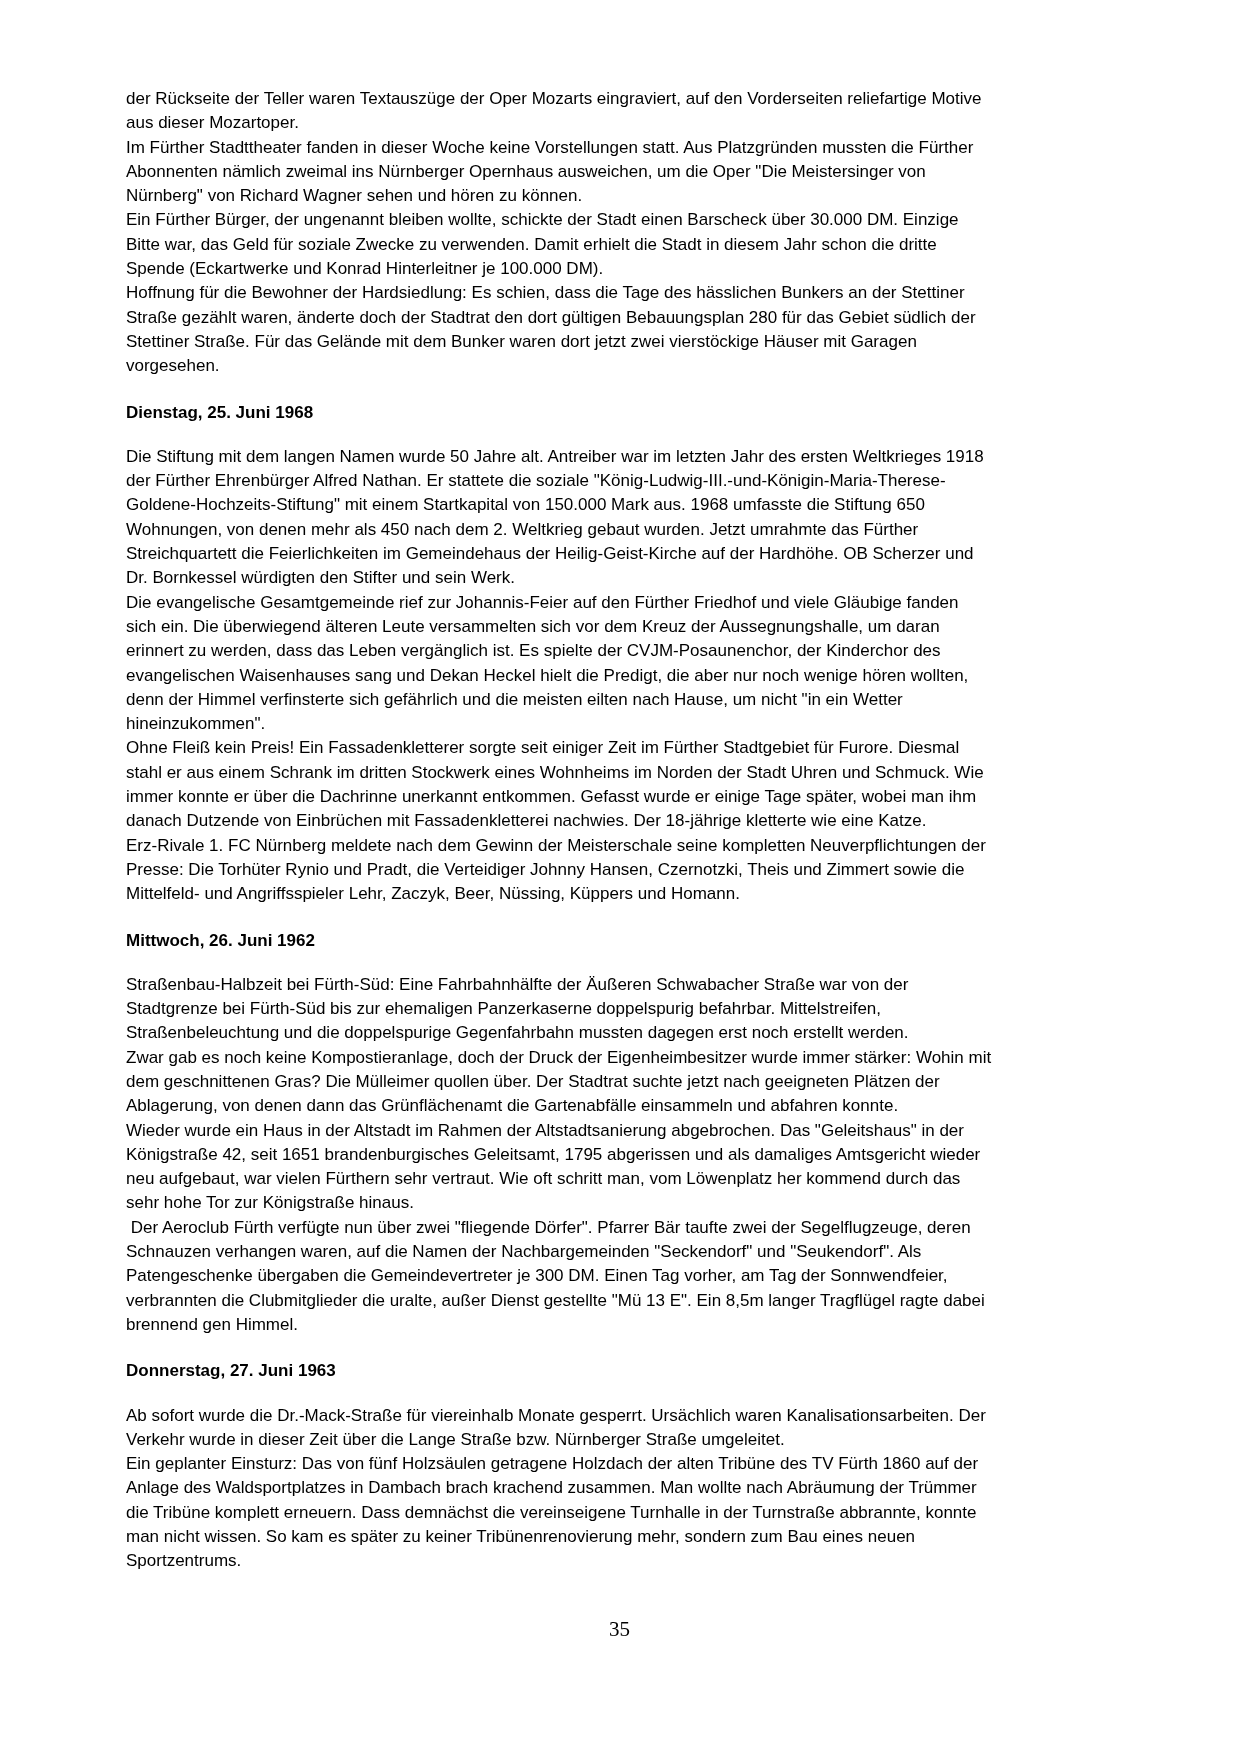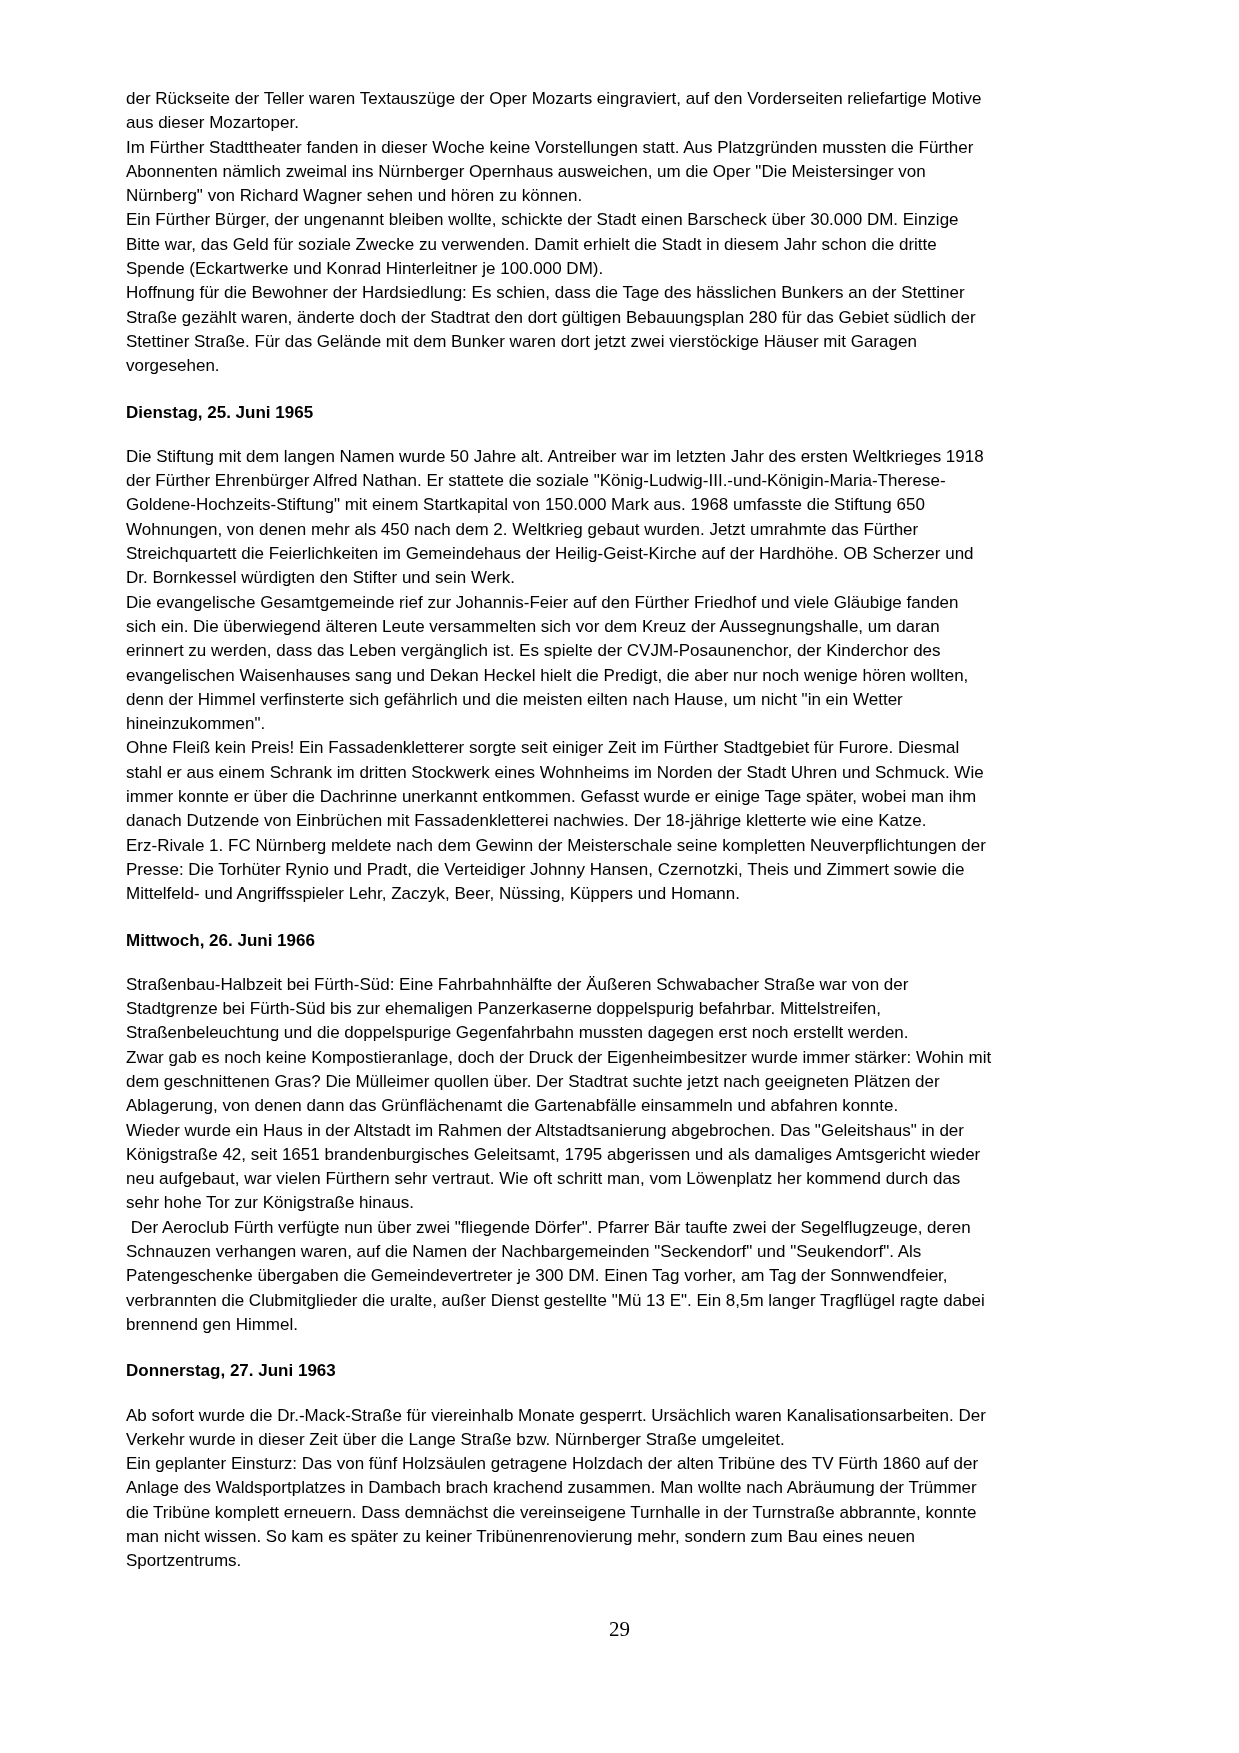--- a/index.html
+++ b/index.html
@@ -55,41 +55,41 @@
 Im Fürther Stadttheater fanden in dieser Woche keine Vorstellungen statt. Aus Platzgründen mussten die Fürther
 Abonnenten nämlich zweimal ins Nürnberger Opernhaus ausweichen, um die Oper "Die Meistersinger von
 Nürnberg" von Richard Wagner sehen und hören zu können.
 Ein Fürther Bürger, der ungenannt bleiben wollte, schickte der Stadt einen Barscheck über 30.000 DM. Einzige
 Bitte war, das Geld für soziale Zwecke zu verwenden. Damit erhielt die Stadt in diesem Jahr schon die dritte
 Spende (Eckartwerke und Konrad Hinterleitner je 100.000 DM).
 Hoffnung für die Bewohner der Hardsiedlung: Es schien, dass die Tage des hässlichen Bunkers an der Stettiner
 Straße gezählt waren, änderte doch der Stadtrat den dort gültigen Bebauungsplan 280 für das Gebiet südlich der
 Stettiner Straße. Für das Gelände mit dem Bunker waren dort jetzt zwei vierstöckige Häuser mit Garagen
 vorgesehen.</p>
-    <h2 class="day-heading">Dienstag, 25. Juni 1965</h2>
+    <h2 class="day-heading">Dienstag, 25. Juni 1968</h2>
     <p class="para">Die Stiftung mit dem langen Namen wurde 50 Jahre alt. Antreiber war im letzten Jahr des ersten Weltkrieges 1918
 der Fürther Ehrenbürger Alfred Nathan. Er stattete die soziale "König-Ludwig-III.-und-Königin-Maria-Therese-
 Goldene-Hochzeits-Stiftung" mit einem Startkapital von 150.000 Mark aus. 1968 umfasste die Stiftung 650
 Wohnungen, von denen mehr als 450 nach dem 2. Weltkrieg gebaut wurden. Jetzt umrahmte das Fürther
 Streichquartett die Feierlichkeiten im Gemeindehaus der Heilig-Geist-Kirche auf der Hardhöhe. OB Scherzer und
 Dr. Bornkessel würdigten den Stifter und sein Werk.
 Die evangelische Gesamtgemeinde rief zur Johannis-Feier auf den Fürther Friedhof und viele Gläubige fanden
 sich ein. Die überwiegend älteren Leute versammelten sich vor dem Kreuz der Aussegnungshalle, um daran
 erinnert zu werden, dass das Leben vergänglich ist. Es spielte der CVJM-Posaunenchor, der Kinderchor des
 evangelischen Waisenhauses sang und Dekan Heckel hielt die Predigt, die aber nur noch wenige hören wollten,
 denn der Himmel verfinsterte sich gefährlich und die meisten eilten nach Hause, um nicht "in ein Wetter
 hineinzukommen".
 Ohne Fleiß kein Preis! Ein Fassadenkletterer sorgte seit einiger Zeit im Fürther Stadtgebiet für Furore. Diesmal
 stahl er aus einem Schrank im dritten Stockwerk eines Wohnheims im Norden der Stadt Uhren und Schmuck. Wie
 immer konnte er über die Dachrinne unerkannt entkommen. Gefasst wurde er einige Tage später, wobei man ihm
 danach Dutzende von Einbrüchen mit Fassadenkletterei nachwies. Der 18-jährige kletterte wie eine Katze.
 Erz-Rivale 1. FC Nürnberg meldete nach dem Gewinn der Meisterschale seine kompletten Neuverpflichtungen der
 Presse: Die Torhüter Rynio und Pradt, die Verteidiger Johnny Hansen, Czernotzki, Theis und Zimmert sowie die
 Mittelfeld- und Angriffsspieler Lehr, Zaczyk, Beer, Nüssing, Küppers und Homann.</p>
-    <h2 class="day-heading">Mittwoch, 26. Juni 1966</h2>
+    <h2 class="day-heading">Mittwoch, 26. Juni 1962</h2>
     <p class="para">Straßenbau-Halbzeit bei Fürth-Süd: Eine Fahrbahnhälfte der Äußeren Schwabacher Straße war von der
 Stadtgrenze bei Fürth-Süd bis zur ehemaligen Panzerkaserne doppelspurig befahrbar. Mittelstreifen,
 Straßenbeleuchtung und die doppelspurige Gegenfahrbahn mussten dagegen erst noch erstellt werden.
 Zwar gab es noch keine Kompostieranlage, doch der Druck der Eigenheimbesitzer wurde immer stärker: Wohin mit
 dem geschnittenen Gras? Die Mülleimer quollen über. Der Stadtrat suchte jetzt nach geeigneten Plätzen der
 Ablagerung, von denen dann das Grünflächenamt die Gartenabfälle einsammeln und abfahren konnte.
 Wieder wurde ein Haus in der Altstadt im Rahmen der Altstadtsanierung abgebrochen. Das "Geleitshaus" in der
 Königstraße 42, seit 1651 brandenburgisches Geleitsamt, 1795 abgerissen und als damaliges Amtsgericht wieder
 neu aufgebaut, war vielen Fürthern sehr vertraut. Wie oft schritt man, vom Löwenplatz her kommend durch das
 sehr hohe Tor zur Königstraße hinaus.
@@ -101,13 +101,13 @@
     <h2 class="day-heading">Donnerstag, 27. Juni 1963</h2>
     <p class="para">Ab sofort wurde die Dr.-Mack-Straße für viereinhalb Monate gesperrt. Ursächlich waren Kanalisationsarbeiten. Der
 Verkehr wurde in dieser Zeit über die Lange Straße bzw. Nürnberger Straße umgeleitet.
 Ein geplanter Einsturz: Das von fünf Holzsäulen getragene Holzdach der alten Tribüne des TV Fürth 1860 auf der
 Anlage des Waldsportplatzes in Dambach brach krachend zusammen. Man wollte nach Abräumung der Trümmer
 die Tribüne komplett erneuern. Dass demnächst die vereinseigene Turnhalle in der Turnstraße abbrannte, konnte
 man nicht wissen. So kam es später zu keiner Tribünenrenovierung mehr, sondern zum Bau eines neuen
 Sportzentrums.</p>
   </main>
 
-<footer class="page-number">29</footer>
+<footer class="page-number">35</footer>
 
 </body></html>

